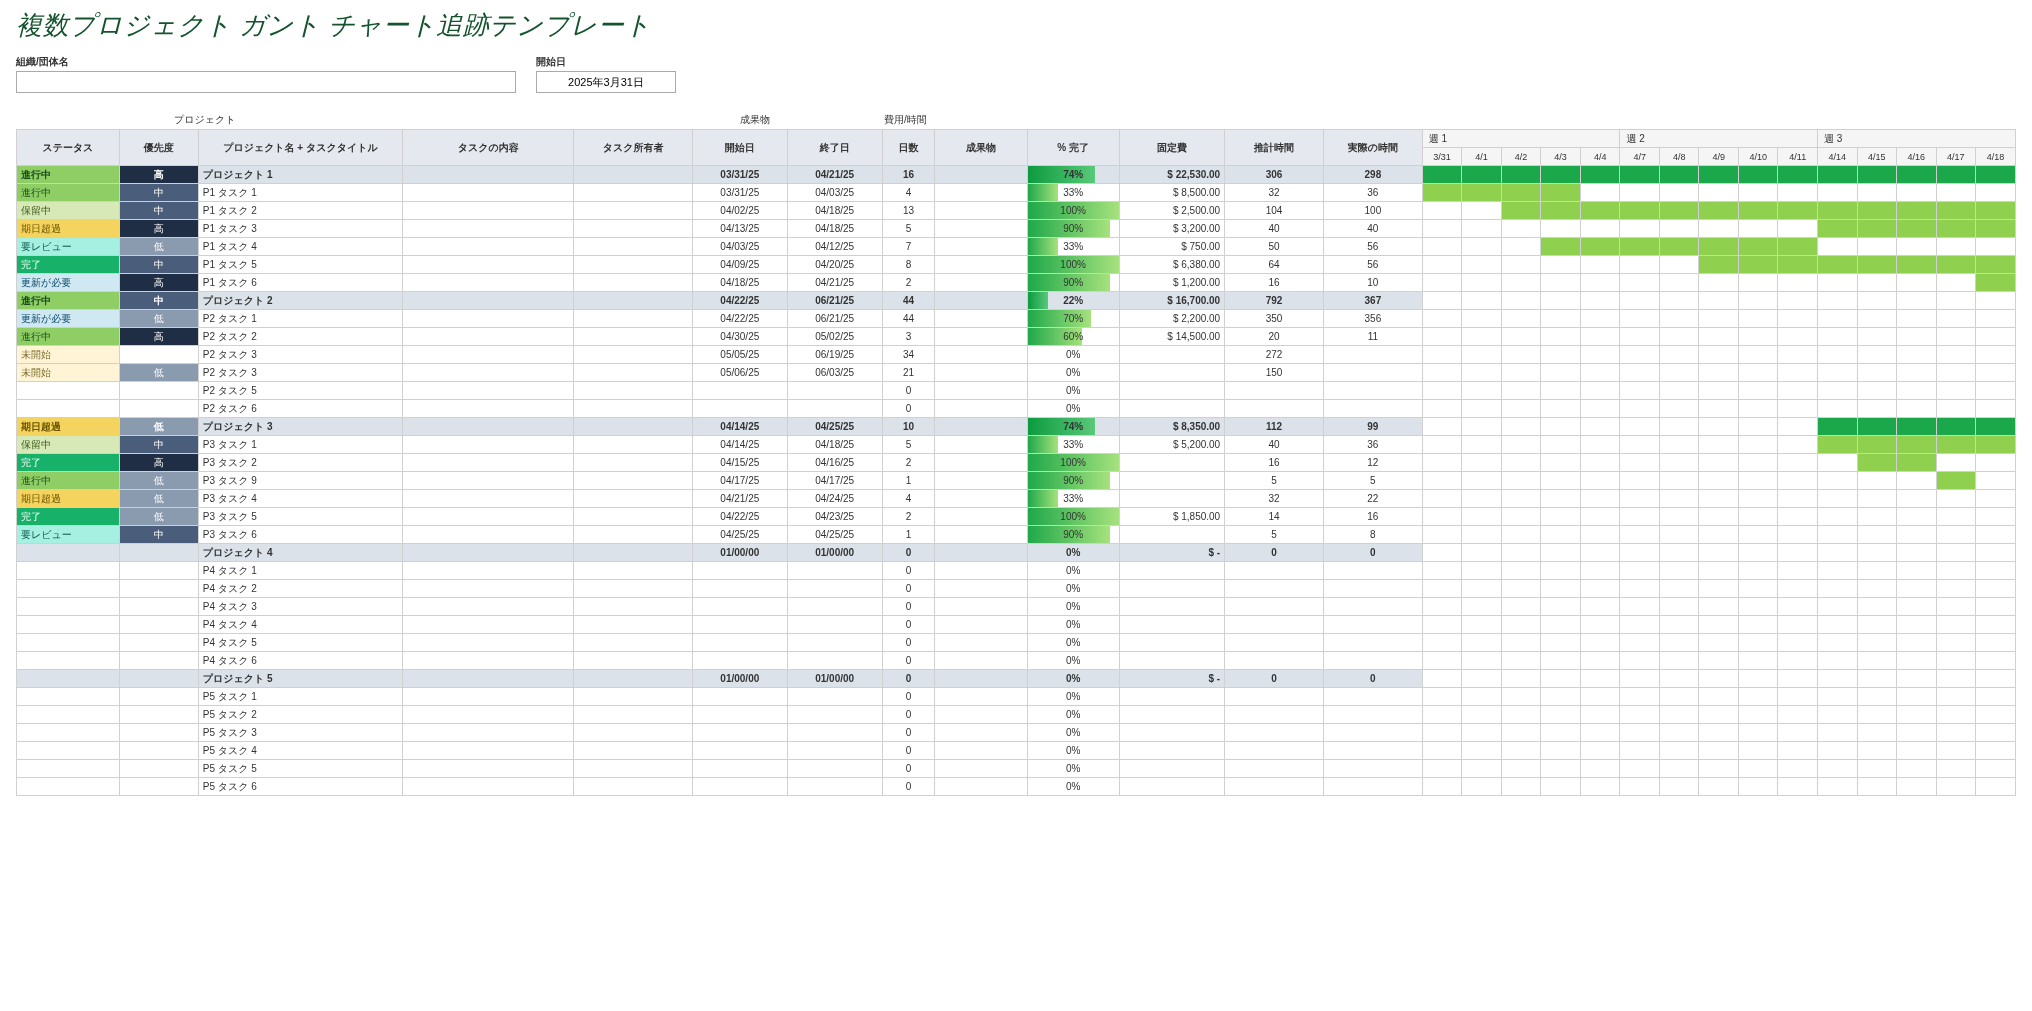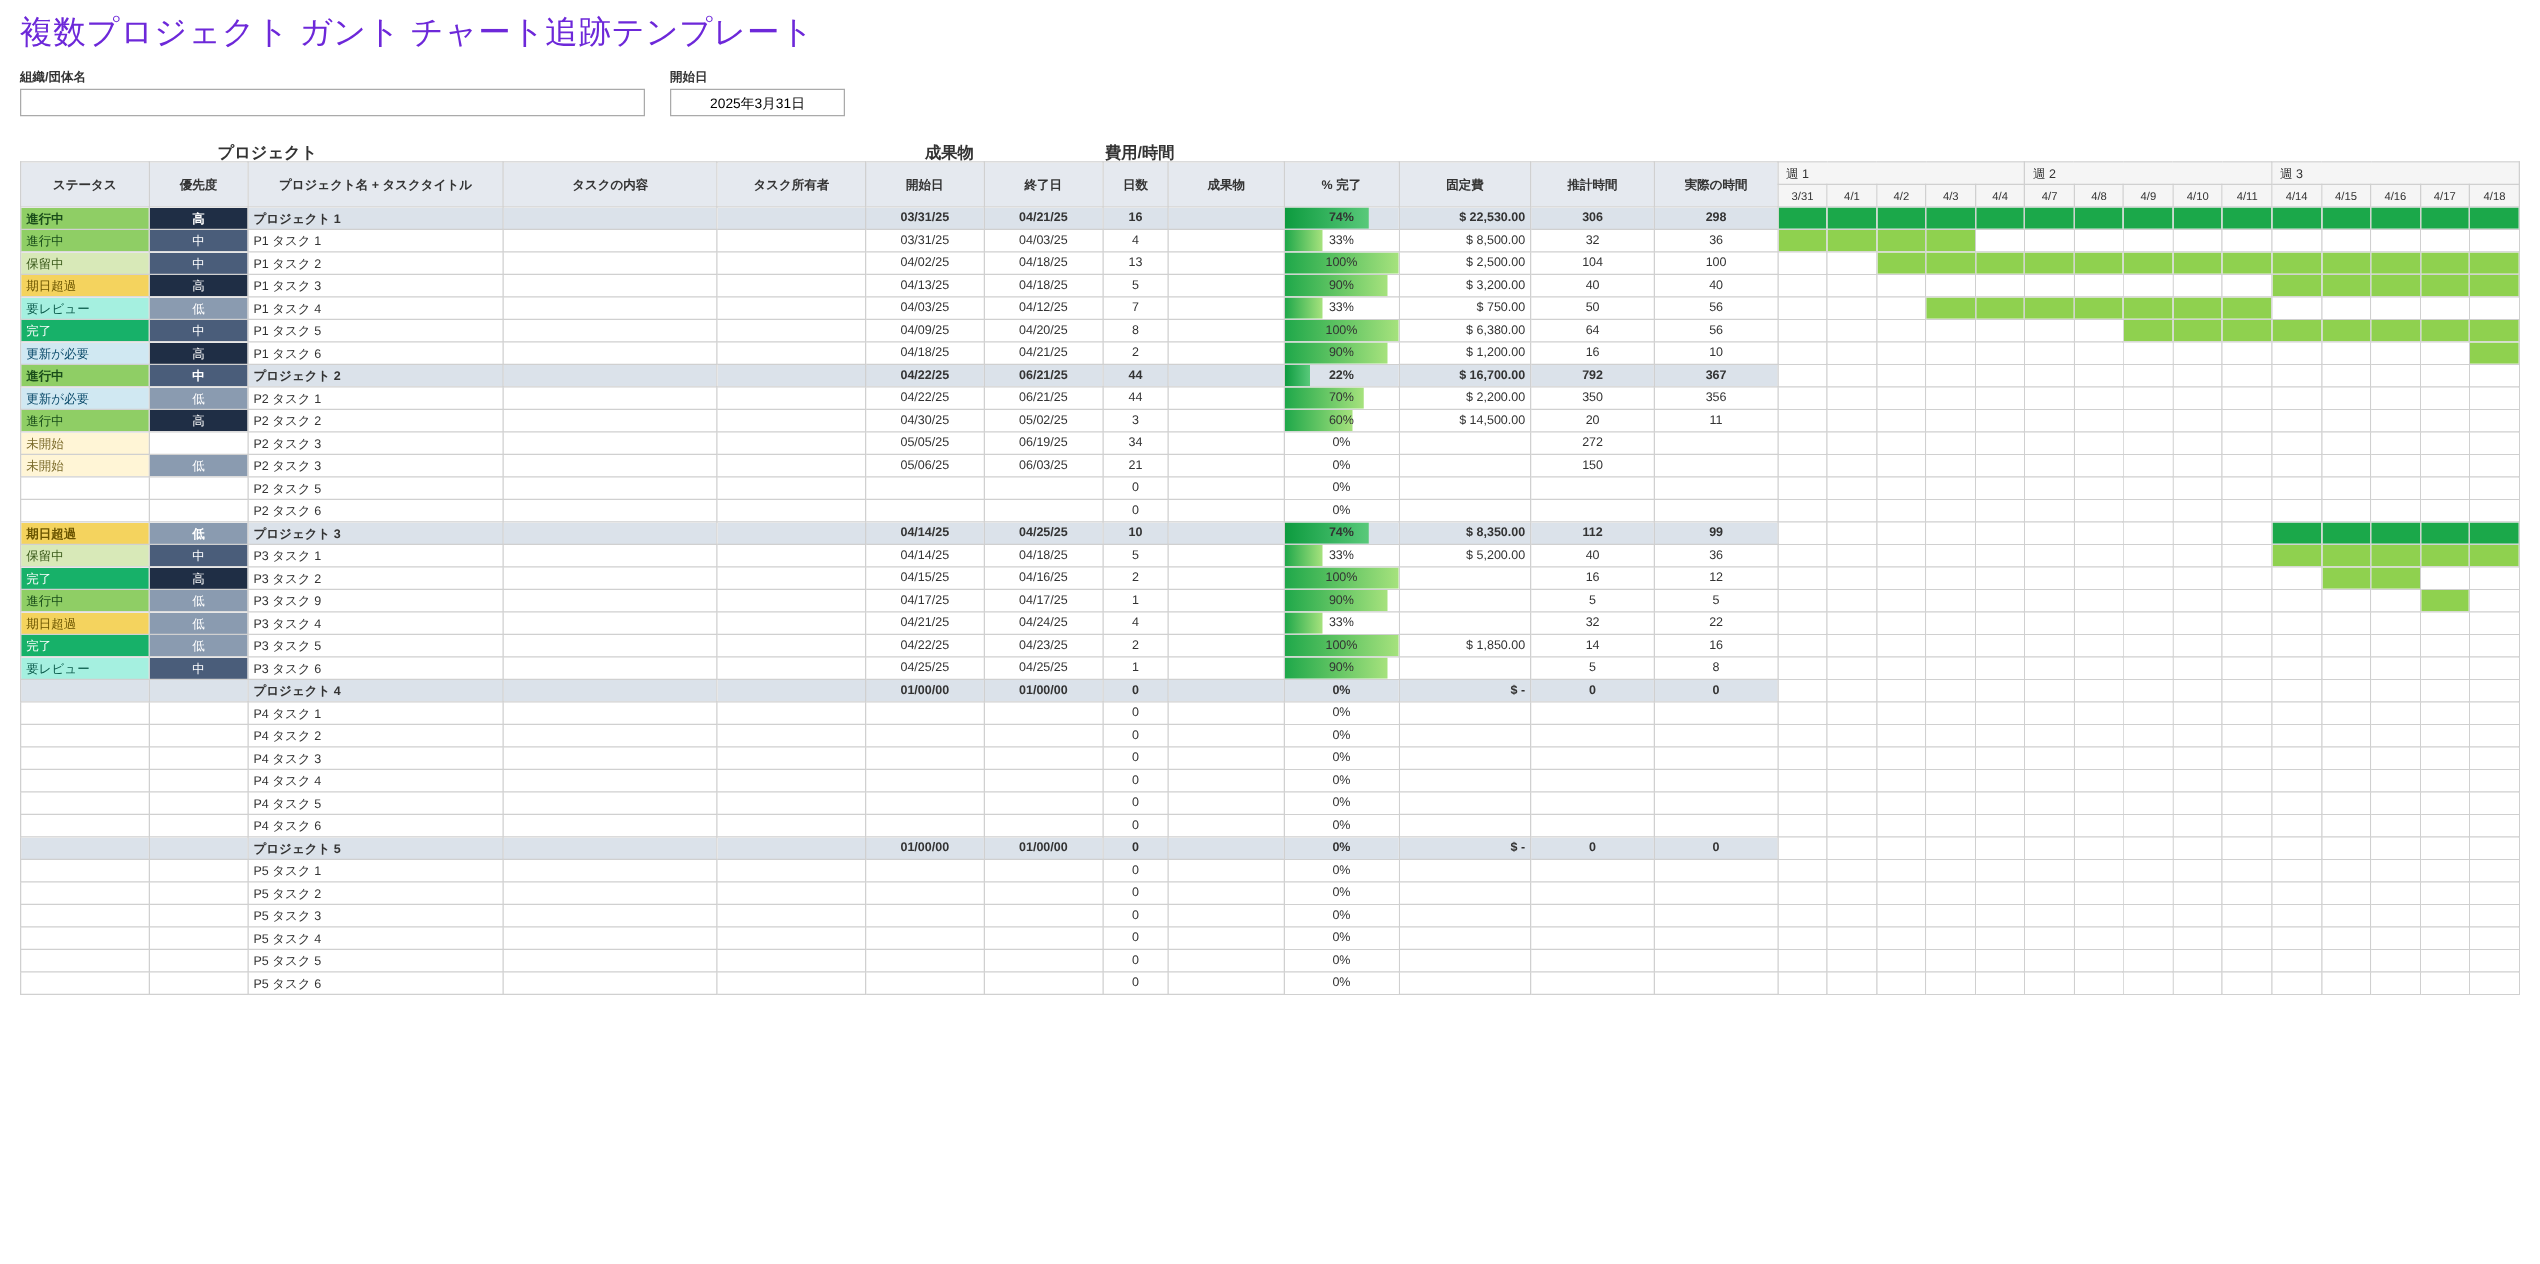--- a/index.html
+++ b/index.html
@@ -1,24 +1,24 @@
 <!DOCTYPE html>
 <html><head>
 <meta charset="utf-8">
 <style>
   * { box-sizing: border-box; margin: 0; padding: 0; }
   body { font-family: Arial, "Hiragino Sans", "Meiryo", sans-serif; font-size: 11px; background: #fff; color: #333; overflow-x: auto; }
   .container { min-width: 2032px; padding: 8px 16px; }
-  h1 { color: #6d28d9; font-size: 26px; font-weight: 400; margin-bottom: 12px; letter-spacing: 0.5px; }
+  h1 { color: #14532d; font-size: 26px; font-weight: 400; margin-bottom: 12px; letter-spacing: 0.5px; font-style: italic; }
   .meta-row { display: flex; gap: 20px; margin-bottom: 20px; align-items: flex-end; }
   .meta-block label { display: block; font-size: 10px; font-weight: bold; margin-bottom: 2px; }
   .meta-input { border: 1px solid #aaa; height: 22px; font-size: 11px; padding: 2px 6px; text-align: center; background: #fff; }
   .org-input { width: 500px; text-align: left; }
   .date-input { width: 140px; }
-  .section-labels { position: relative; height: 16px; font-weight: bold; font-size: 13px; color: #333; }
+  .section-labels { position: relative; height: 16px; font-weight: normal; font-size: 10px; color: #333; }
   .section-labels span { position: absolute; }
   table { border-collapse: collapse; width: 100%; table-layout: fixed; }
   th, td { border: 1px solid #d0d0d0; height: 18px; font-size: 10px; padding: 1px 4px; overflow: hidden; white-space: nowrap; text-overflow: ellipsis; }
   th { background: #e5e9ef; font-weight: bold; text-align: center; }
   th.week-hdr { background: #f5f5f5; font-weight: normal; text-align: left; padding-left: 6px; margin-top: 14px; }
   th.day-hdr { background: #f5f5f5; font-weight: normal; font-size: 9px; text-align: center; }
   td { text-align: center; background: #fff; }
   td.txt-left { text-align: left; padding-left: 4px; }
   td.txt-right { text-align: right; padding-right: 4px; }
   tr.proj-row td { background: #dbe2ea; font-weight: bold; }

